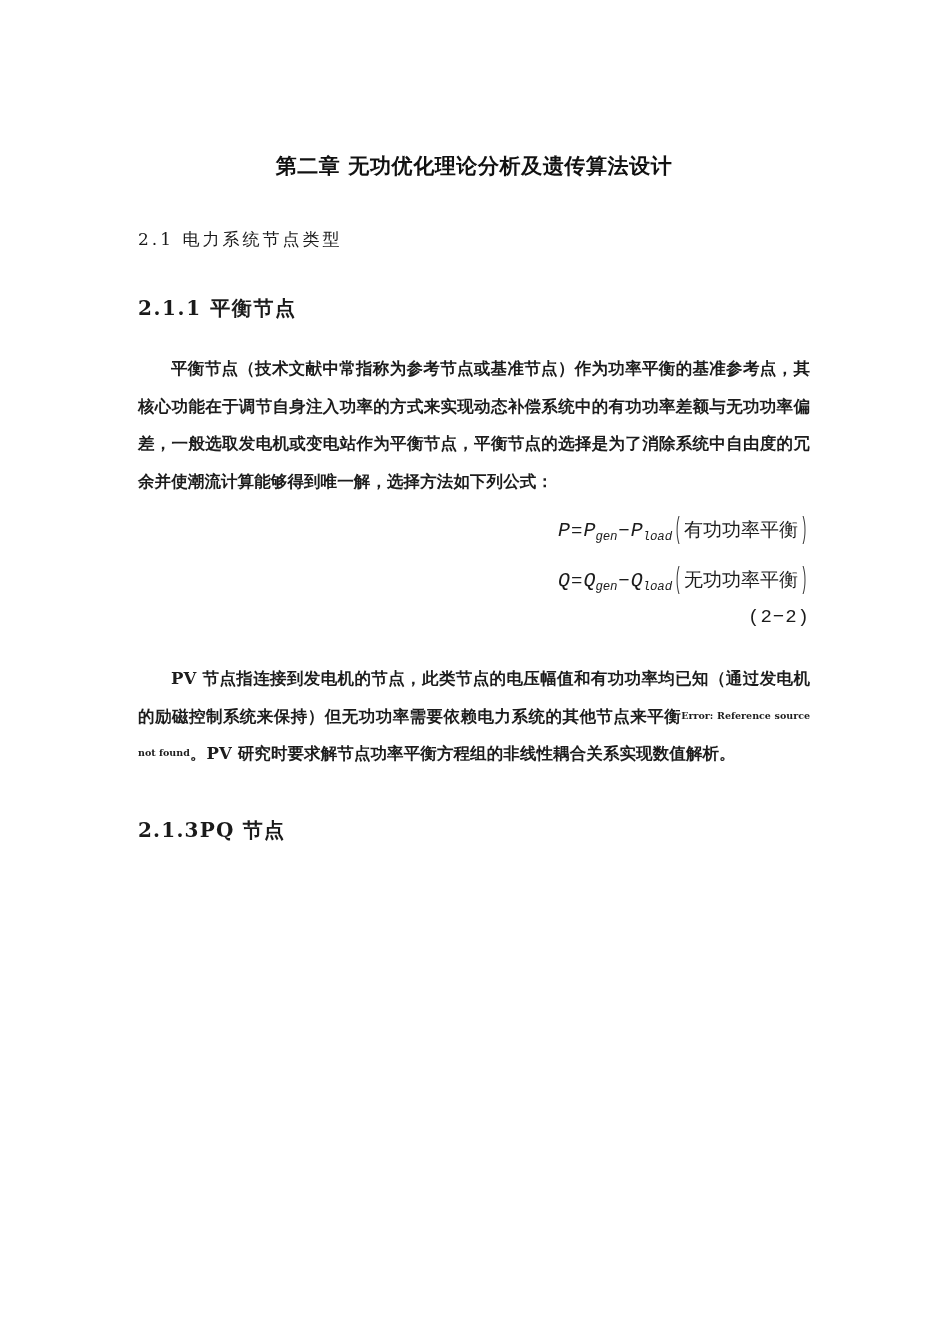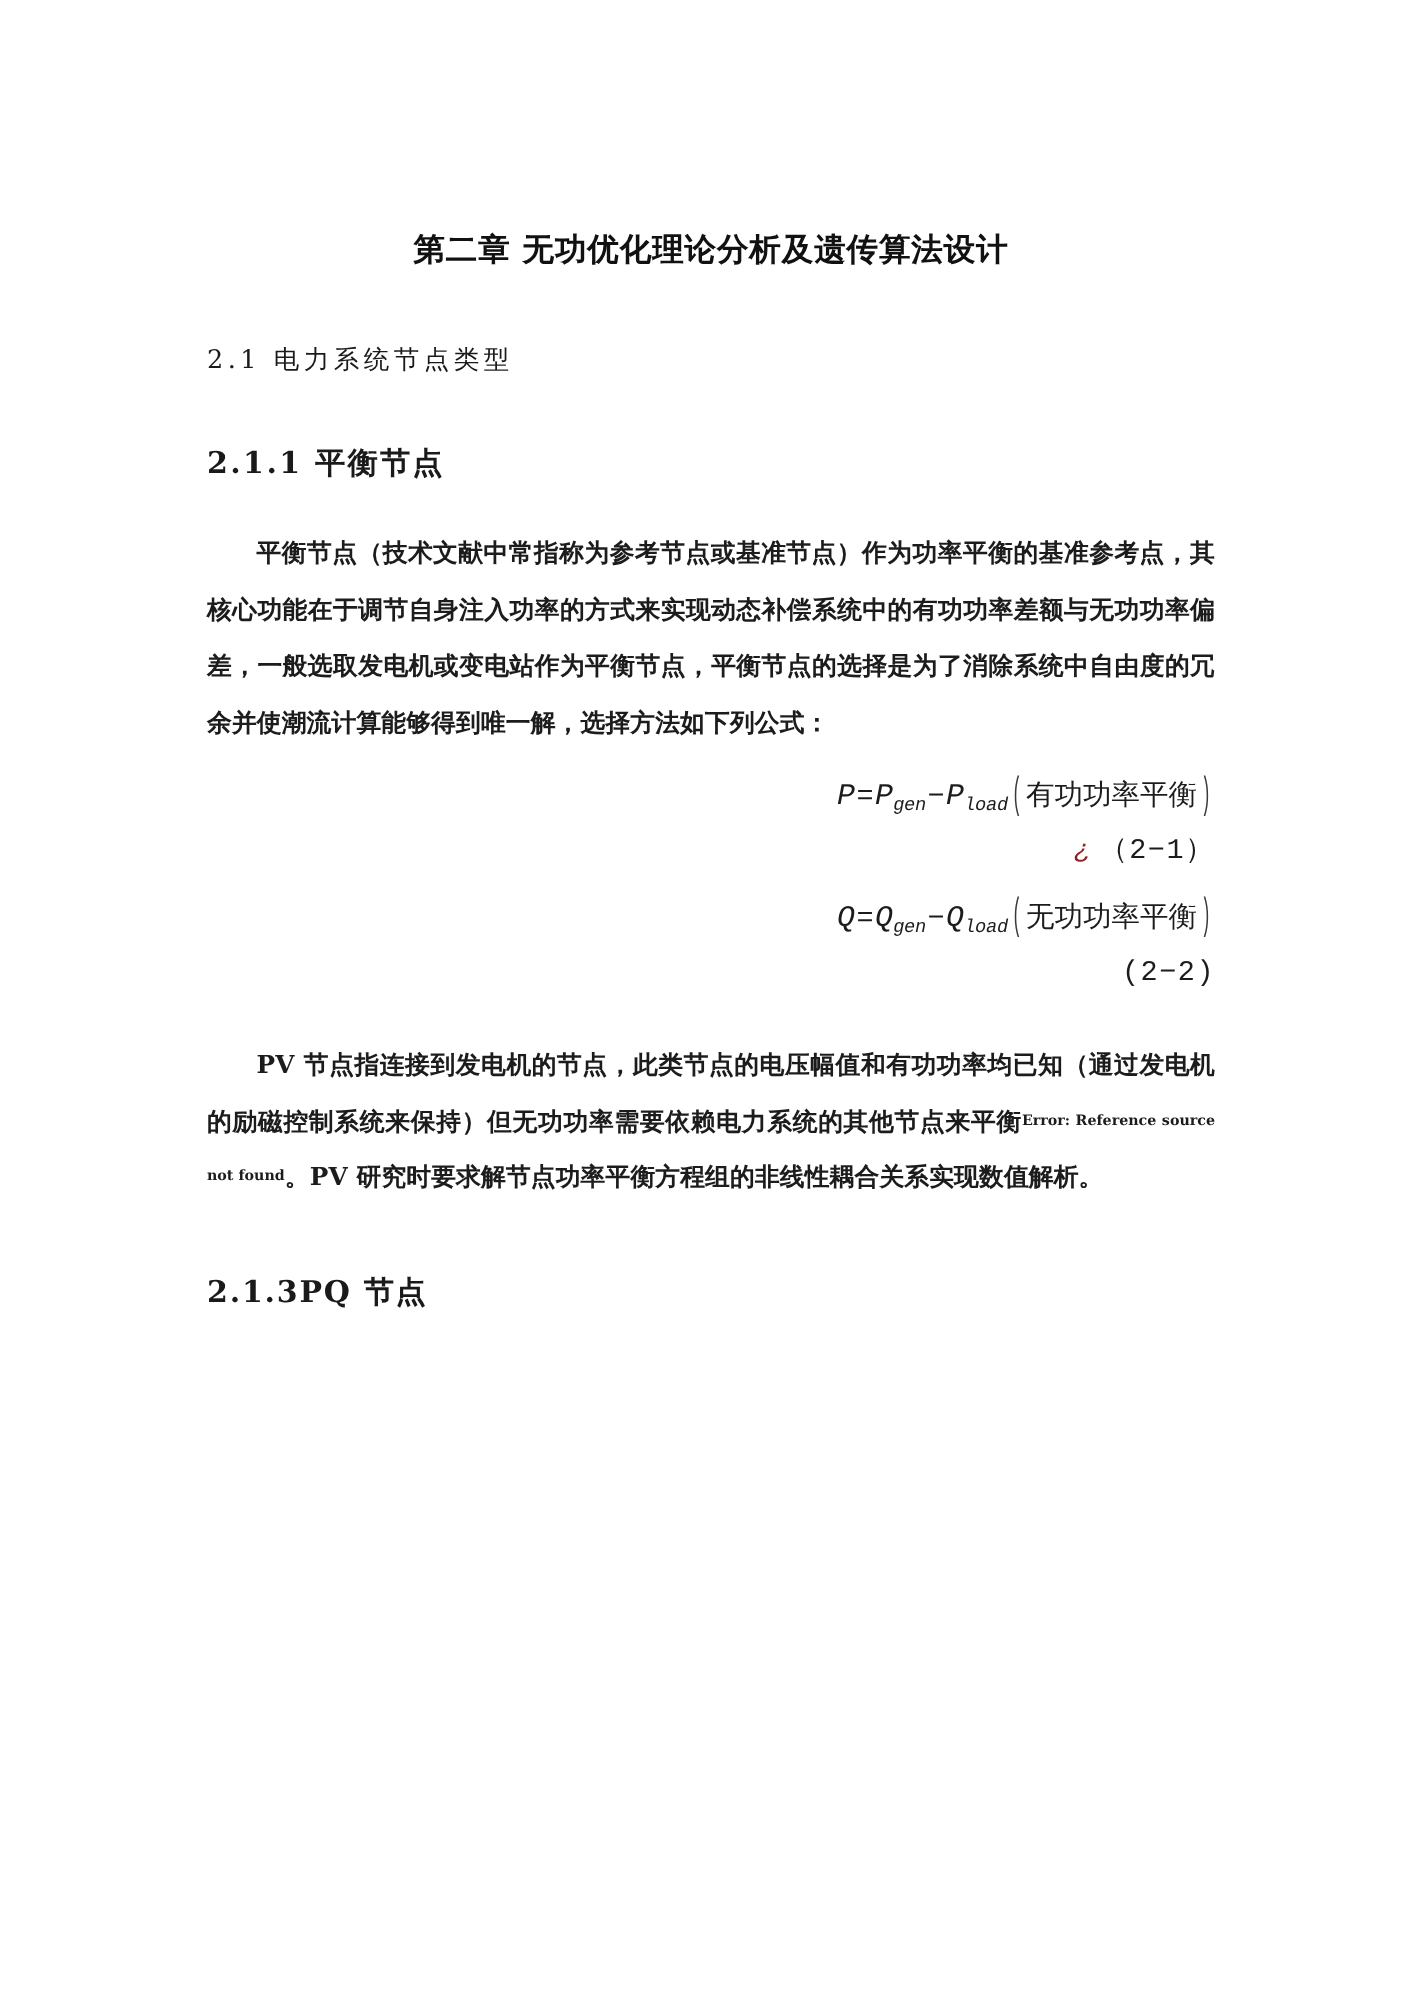--- a/index.html
+++ b/index.html
@@ -149,23 +149,20 @@
     <h3 class="h3">2.1.1 平衡节点</h3>
 
     <p class="para first">平衡节点（技术文献中常指称为参考节点或基准节点）作为功率平衡的基准参考点，其核心功能在于调节自身注入功率的方式来实现动态补偿系统中的有功功率差额与无功功率偏差，一般选取发电机或变电站作为平衡节点，平衡节点的选择是为了消除系统中自由度的冗余并使潮流计算能够得到唯一解，选择方法如下列公式：</p>
 
     <div class="formula-block">
 
       <div class="formula-line">
         <span class="var">P</span><span class="op">=</span><span class="var">P</span><sub>gen</sub><span class="op">−</span><span class="var">P</span><sub>load</sub><span class="thinparen">(</span><span class="cjk-in-formula">有功功率平衡</span><span class="thinparen">)</span>
       </div>
 
-      <div class="eqnum-line">
-        <span class="qmark">¿</span><span class="eq-paren">（2−1）</span>
-      </div>
 
       <div class="formula-line" style="padding-top:14px;">
         <span class="var">Q</span><span class="op">=</span><span class="var">Q</span><sub>gen</sub><span class="op">−</span><span class="var">Q</span><sub>load</sub><span class="thinparen">(</span><span class="cjk-in-formula">无功功率平衡</span><span class="thinparen">)</span>
       </div>
 
       <div class="eqnum-line sub2">
         <span class="eq-paren">(2−2)</span>
       </div>
 
     </div>

